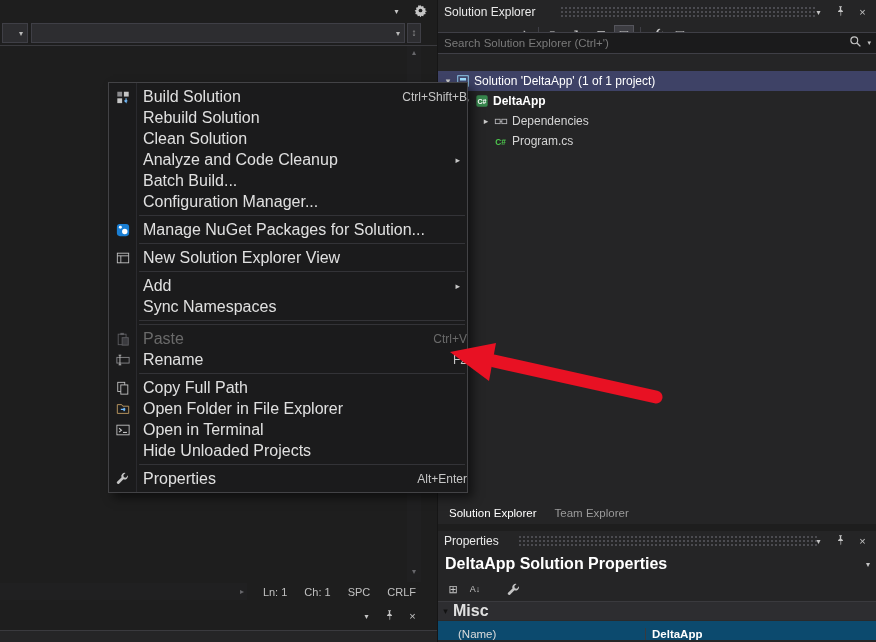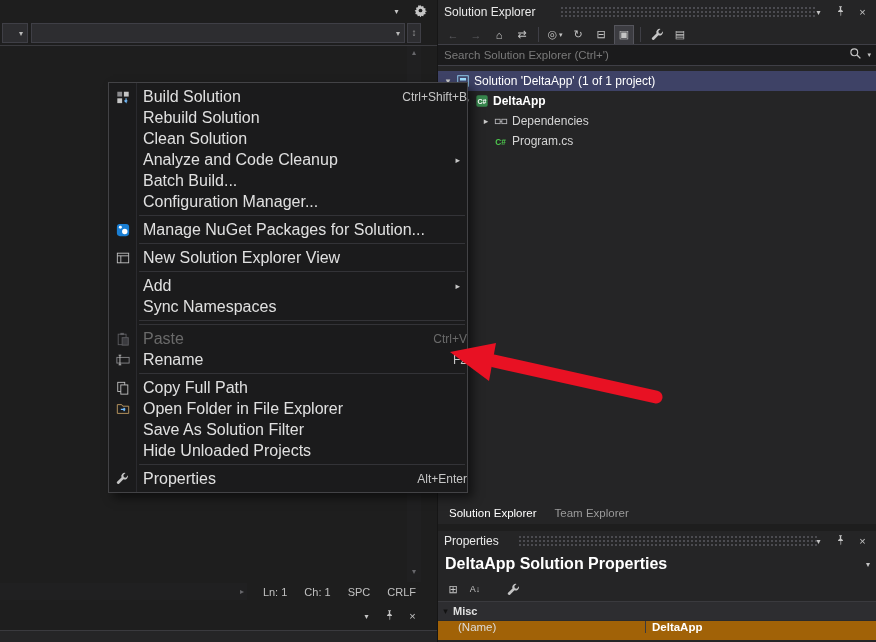--- a/index.html
+++ b/index.html
@@ -49,21 +49,21 @@
 
   .se-toolbar { position:absolute; left:0; top:22px; width:439px; height:25px; display:flex;
                 align-items:center; padding-left:6px; gap:5px; }
   .tb-btn { min-width:18px; height:18px; display:flex; align-items:center; justify-content:center;
             font-size:11px; color:#c5c5c5; }
   .tb-btn.dim { color:#5e5e62; }
   .tb-btn.pressed { background:#3c3c41; outline:1px solid #55555c; }
   .tb-caret { font-size:7px; margin-left:2px; color:#c5c5c5; }
   .tb-sep { width:1px; height:15px; background:#3f3f46; margin:0 2px; }
 
-  .se-search { position:absolute; left:0; top:44px; width:439px; height:22px; background:#1b1b1c;
+  .se-search { position:absolute; left:0; top:32px; width:439px; height:22px; background:#1b1b1c;
                border-top:1px solid #3f3f46; border-bottom:1px solid #3f3f46; display:flex;
                align-items:center; padding:0 6px; }
   .se-search input { flex:1; background:transparent; border:none; outline:none; color:#d0d0d0;
                      font-size:11.5px; font-family:"Liberation Sans",sans-serif; }
   .se-search input::placeholder { color:#7a7a7a; }
   .search-icons { display:flex; align-items:center; gap:5px; color:#c5c5c5; }
   .search-icons .caret { font-size:7px; }
 
   .se-tree { position:absolute; left:0; top:71px; width:439px; height:431px; }
   .tree-row { height:20px; display:flex; align-items:center; font-size:12px; color:#d4d4d4; white-space:nowrap; }
@@ -86,22 +86,22 @@
   .p-object .obj-label { color:#ffffff; font-weight:bold; font-size:16px; }
   .p-object .caret { margin-left:auto; font-size:8px; color:#c5c5c5; }
   .p-toolbar { height:25px; display:flex; align-items:center; padding-left:6px; gap:4px;
                border-bottom:1px solid #3a3a3e; }
   .pt-btn { min-width:18px; height:18px; display:flex; align-items:center; justify-content:center;
             color:#c5c5c5; font-size:11px; }
   .pt-btn.small-text { font-size:9px; }
   .pt-gap { width:12px; }
   .cat-row { height:18px; background:#2d2d30; display:flex; align-items:center; }
   .cat-exp { width:15px; text-align:center; color:#121212; font-size:9px; }
-  .cat-label { font-weight:bold; font-size:11px; color:#e0e0e0; }
-  .prop-row { display:flex; height:20px; background:#a16207; font-size:11.5px; align-items:flex-start;
+  .cat-label { font-weight:bold; font-size:16px; color:#e0e0e0; }
+  .prop-row { display:flex; height:20px; background:#0c4a6e; font-size:11.5px; align-items:flex-end;
               border-top:1px solid #2a2a2b; }
   .p-strip { width:14px; background:#2d2d30; flex:none; }
   .p-name  { width:194px; display:flex; align-items:center; padding-left:6px; color:#dcdcdc;
              border-right:1px solid #3a3a3e; }
   .p-value { flex:1; display:flex; align-items:center; padding-left:6px; color:#ffffff; font-weight:bold; }
 
   
   .context-menu { position:absolute; left:108px; top:82px; width:360px; background:#1b1b1c;
                   border:1px solid #434346; box-shadow:5px 5px 9px rgba(0,0,0,.5); padding:3px 0; z-index:100; }
   .context-menu::before { content:""; position:absolute; left:27px; top:0; bottom:0; width:1px; background:#2a2a2e; }
@@ -405,22 +405,28 @@
       <div class="menu-item">
         <span class="mi-icon">
           <svg width="14" height="14" viewBox="0 0 16 16">
             <path d="M1.5 3h5l1.2 1.8h6.8V13h-13z" fill="none" stroke="#c8a165"></path>
             <path d="M5.5 8.5h5M10.5 8.5L8.7 6.7M10.5 8.5L8.7 10.3" stroke="#75beff" fill="none" stroke-width="1.3"></path>
           </svg>
         </span>
         <span class="mi-label">Open Folder in File Explorer</span>
       </div>
       <div class="menu-item">
-        <span class="mi-icon"></span>
-        <span class="mi-label">Save As Solution Filter</span>
+        <span class="mi-icon">
+          <svg width="14" height="14" viewBox="0 0 16 16">
+            <rect x="1" y="2.5" width="14" height="11" fill="none" stroke="#c5c5c5"></rect>
+            <path d="M3.5 6l2.7 2.2L3.5 10.4" fill="none" stroke="#c5c5c5" stroke-width="1.3"></path>
+            <path d="M8 10.8h4.5" stroke="#c5c5c5" stroke-width="1.3"></path>
+          </svg>
+        </span>
+        <span class="mi-label">Open in Terminal</span>
       </div>
       <div class="menu-item">
         <span class="mi-icon"></span>
         <span class="mi-label">Hide Unloaded Projects</span>
       </div>
       <div class="menu-sep"></div>
       <div class="menu-item">
         <span class="mi-icon">
           <svg width="15" height="15" viewBox="0 0 16 16">
             <path fill="#c5c5c5" d="M13.8 4.6a3.7 3.7 0 0 1-4.8 4.3l-4.7 4.7a1.5 1.5 0 0 1-2.1-2.1l4.7-4.7a3.7 3.7 0 0 1 4.3-4.8L8.9 4.3l.5 2.3 2.3.5 2.1-2.5z"></path>

